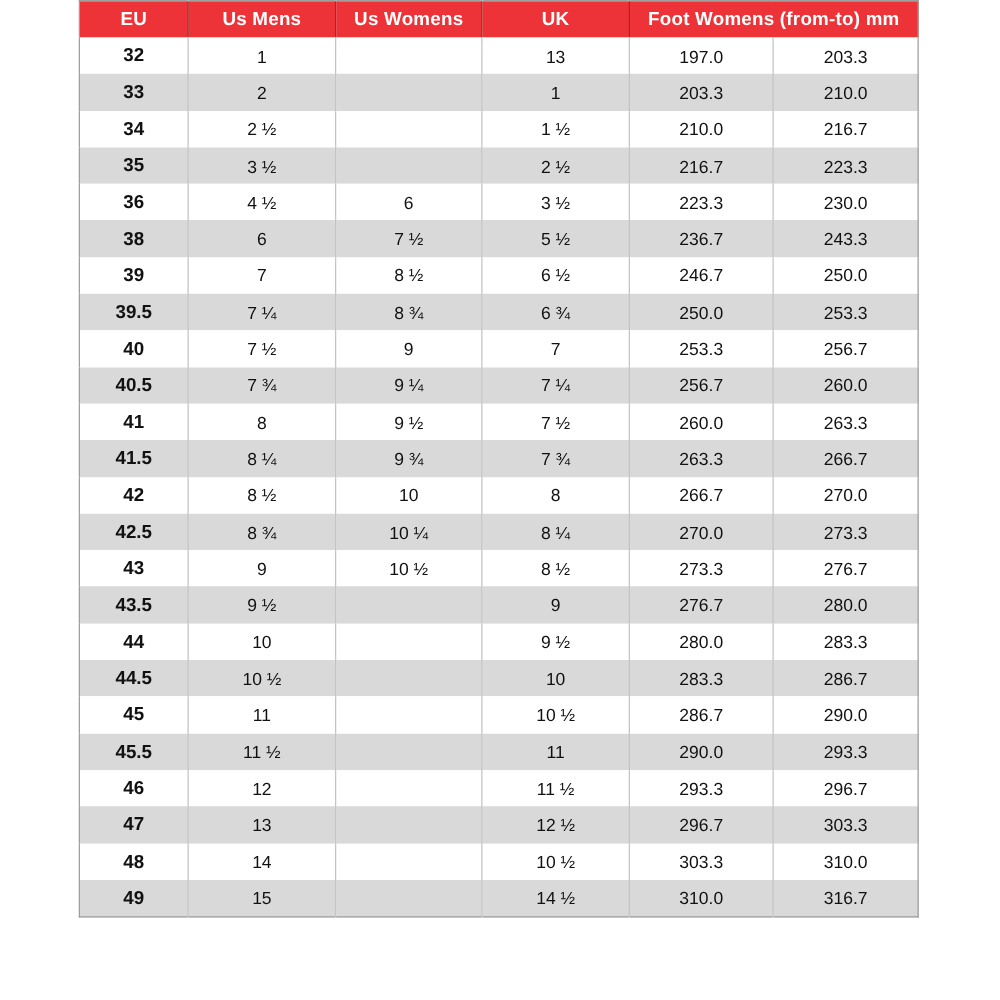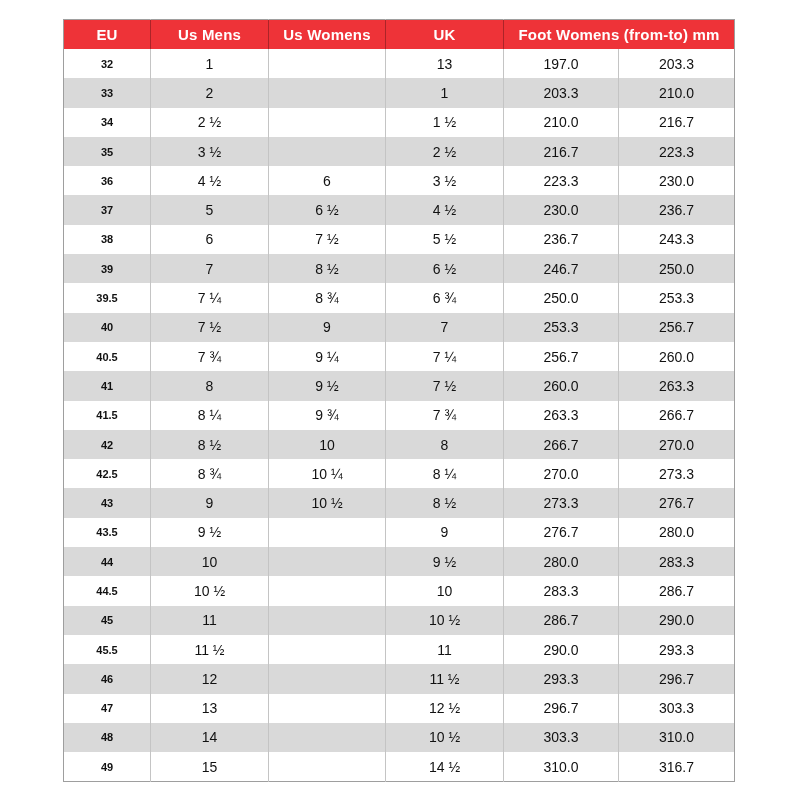--- a/index.html
+++ b/index.html
@@ -7,21 +7,21 @@
     padding: 0;
     background: #ffffff;
     width: 800px;
     height: 800px;
     font-family: "Liberation Sans", sans-serif;
     color: #111111;
   }
   .table-wrap {
     position: absolute;
     left: 63px;
-    top: 19px;
+    top: 0;
   }
   table.size-table {
     border-collapse: collapse;
     table-layout: fixed;
     width: 672px;
     border: 1px solid #9e9e9e;
   }
   col.c-eu   { width: 87px;  }
   col.c-usm  { width: 118px; }
   col.c-usw  { width: 117px; }
@@ -48,21 +48,21 @@
     vertical-align: middle;
     font-size: 14px;
     height: 29.3px;
     padding: 0;
     border-left: 1px solid #c4c4c4;
     white-space: nowrap;
   }
   tbody td:first-child {
     border-left: none;
     font-weight: bold;
-    font-size: 11px;
+    font-size: 15px;
   }
   tbody tr:nth-child(even) { background: #d9d9d9; }
   tbody tr:nth-child(odd)  { background: #ffffff; }
 </style>
 </head>
 <body>
 
 <div class="table-wrap">
   <table class="size-table">
     <colgroup>
@@ -117,28 +117,20 @@
         </tr>
         <tr>
           <td>36</td>
           <td>4 ½</td>
           <td>6</td>
           <td>3 ½</td>
           <td>223.3</td>
           <td>230.0</td>
         </tr>
         <tr>
-          <td>37</td>
-          <td>5</td>
-          <td>6 ½</td>
-          <td>4 ½</td>
-          <td>230.0</td>
-          <td>236.7</td>
-        </tr>
-        <tr>
           <td>38</td>
           <td>6</td>
           <td>7 ½</td>
           <td>5 ½</td>
           <td>236.7</td>
           <td>243.3</td>
         </tr>
         <tr>
           <td>39</td>
           <td>7</td>

